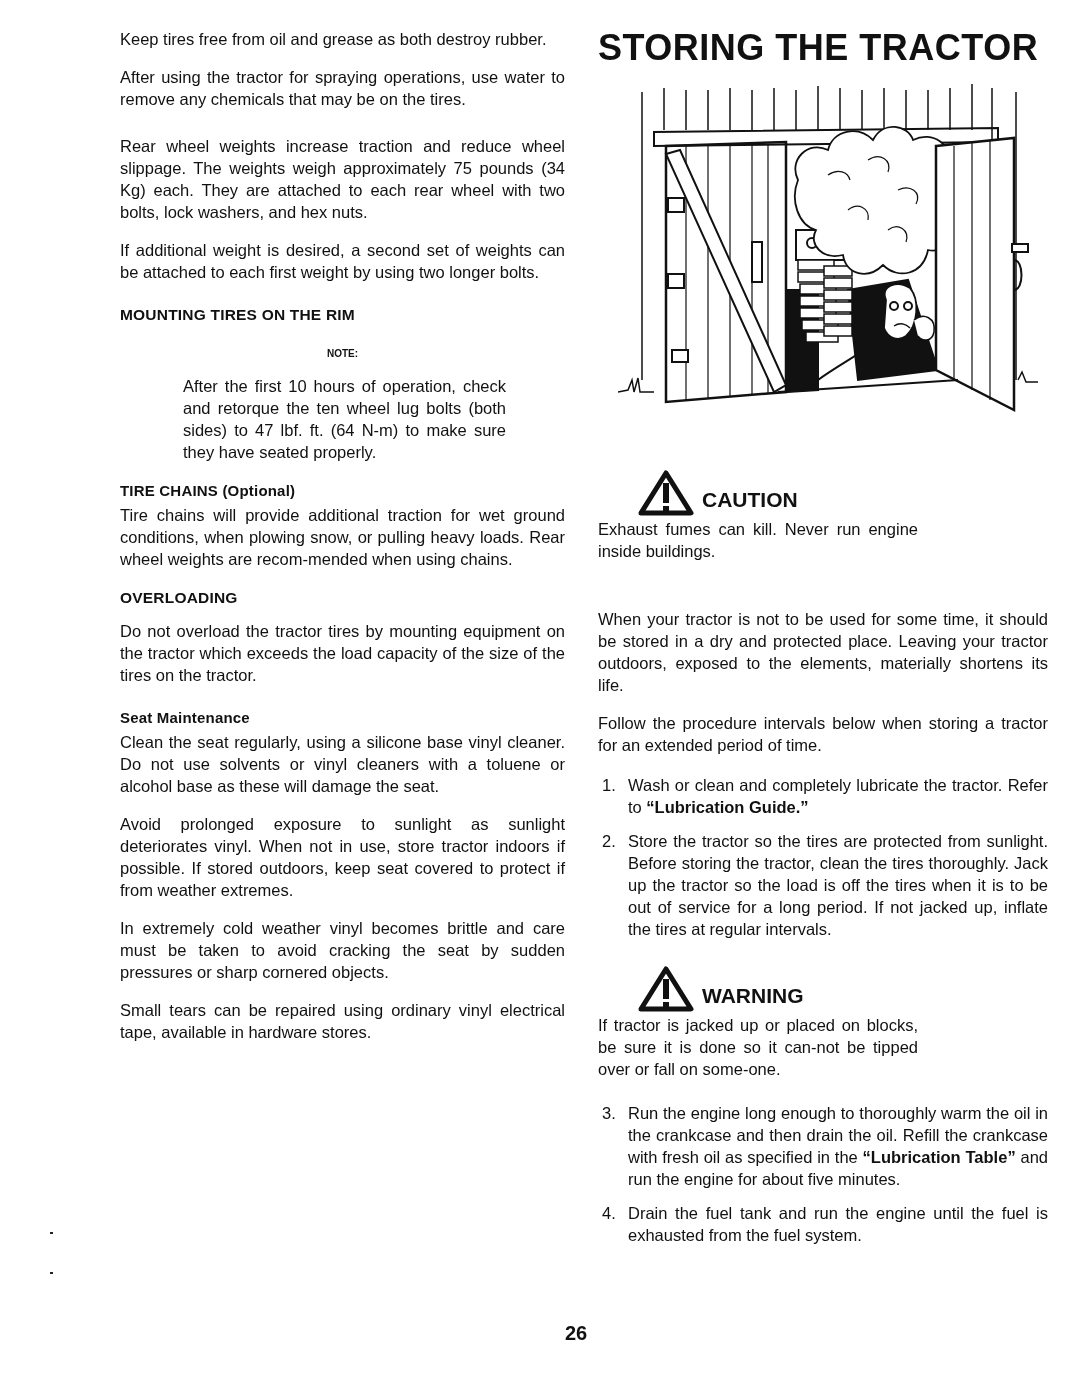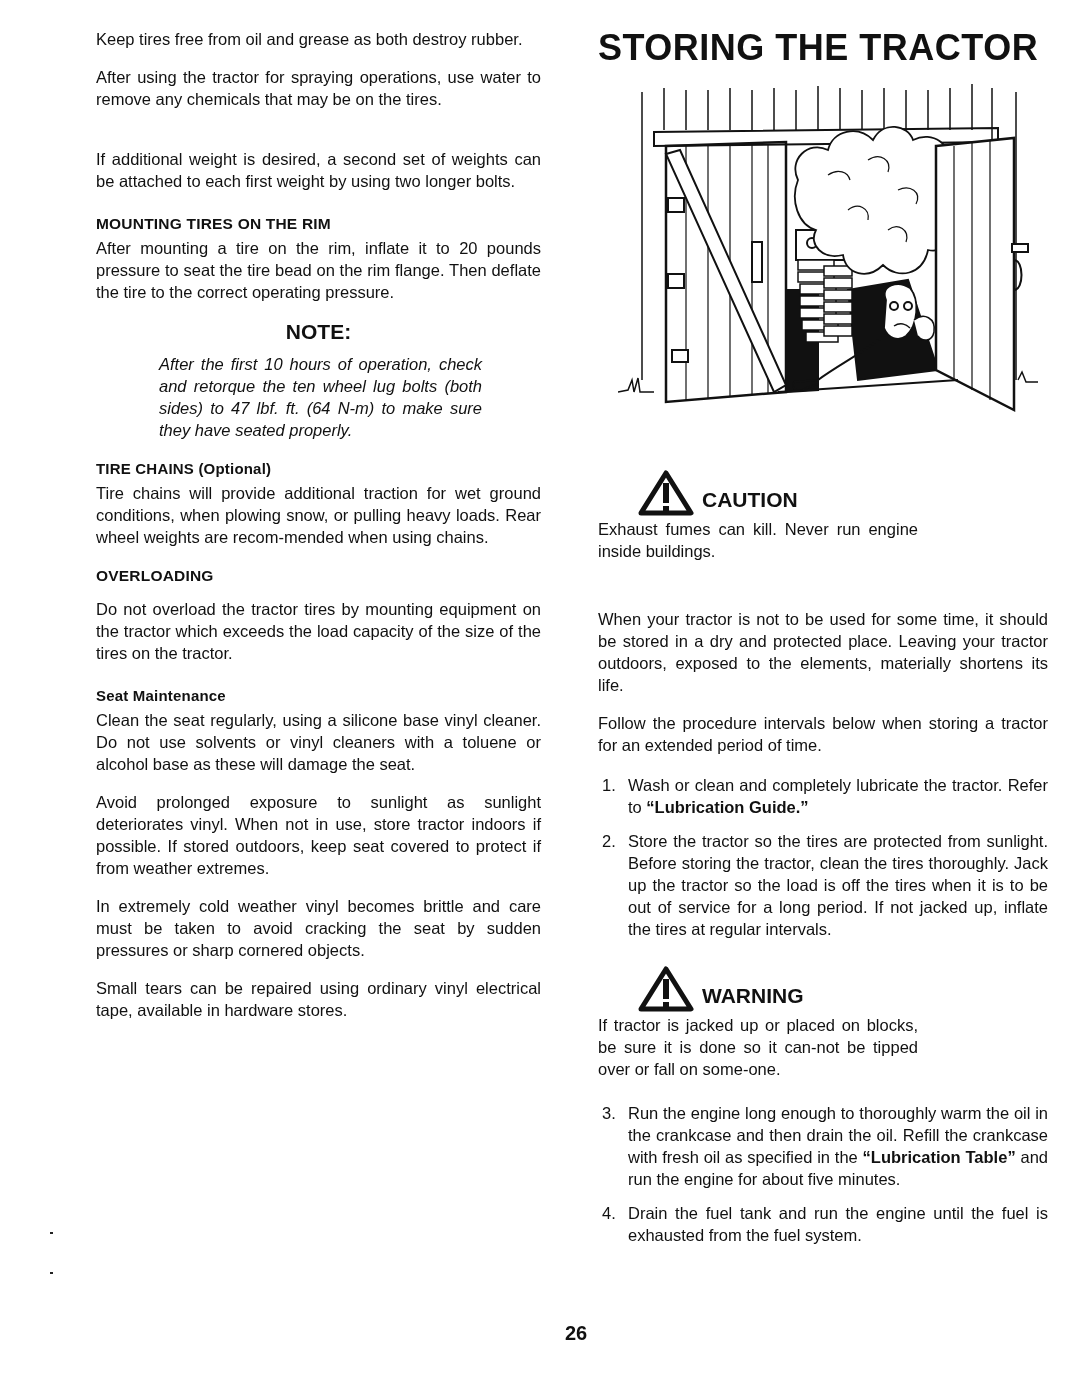--- a/index.html
+++ b/index.html
@@ -1,28 +1,28 @@
 <!DOCTYPE html>
 <html><head>
 <meta charset="utf-8">
 <style>
   html, body { margin: 0; padding: 0; background: #ffffff; }
   body {
     width: 1080px; height: 1374px; position: relative; overflow: hidden;
     font-family: "Liberation Sans", sans-serif; color: #111111;
   }
-  .col-left { position: absolute; left: 96px; top: 28px; width: 445px; }
+  .col-left { position: absolute; left: 120px; top: 28px; width: 445px; }
   .col-right { position: absolute; left: 598px; top: 28px; width: 450px; }
   p { margin: 0; font-size: 16.5px; line-height: 22px; text-align: justify; }
   p.gap { margin-top: 16px; }
   .h { font-weight: bold; font-size: 15.5px; line-height: 20px; margin: 0; letter-spacing: 0.2px; }
   .h.mixed { font-size: 15px; }
   .title { font-size: 36px; font-weight: bold; margin: 0; line-height: 40px; letter-spacing: 0.5px; }
-  .note-label { text-align: center; font-weight: bold; font-size: 21px; margin: 0; }
-  .note-body { margin-left: 63px; width: 323px; font-style: italic; }
+  .note-label { text-align: center; font-weight: bold; font-size: 10px; margin: 0; }
+  .note-body { margin-left: 63px; width: 323px; }
   .alert { position: relative; }
   .alert-head { display: flex; align-items: flex-end; margin-left: 40px; }
   .alert-head svg { display: block; }
   .alert-label { font-weight: bold; font-size: 21px; margin-left: 8px; margin-bottom: 4px; }
   .alert-body { width: 320px; }
   ol { margin: 0; padding: 0; list-style: none; }
   ol li { display: flex; font-size: 16.5px; line-height: 22px; }
   ol li .num { width: 26px; flex: none; text-align: left; padding-left: 4px; }
   ol li .txt { flex: 1; text-align: justify; }
   b { font-weight: bold; }
@@ -31,25 +31,25 @@
   .speck { position: absolute; width: 3px; height: 2px; background: #222; }
 </style>
 </head>
 <body>
 
 <div class="col-left">
   <p>Keep tires free from oil and grease as both destroy rubber.</p>
   <p class="gap">After using the tractor for spraying operations, use water to remove any chemicals that may be on the tires.</p>
 
   <div style="height:22px"></div>
+  <p style="margin-top:3px">Rear wheel weights increase traction and reduce wheel slippage. The weights weigh approximately 75 pounds (34 Kg) each. They are attached to each rear wheel with two bolts, lock washers, and hex nuts.</p>
   <p class="gap">If additional weight is desired, a second set of weights can be attached to each first weight by using two longer bolts.</p>
 
   <div style="height:22px"></div>
   <h3 class="h">MOUNTING TIRES ON THE RIM</h3>
-  <p style="margin-top:3px">After mounting a tire on the rim, inflate it to 20 pounds pressure to seat the tire bead on the rim flange. Then deflate the tire to the correct operating pressure.</p>
 
   <div style="height:18px"></div>
   <div>
     <p class="note-label">NOTE:</p>
     <p class="note-body" style="margin-top:10px">After the first 10 hours of operation, check and retorque the ten wheel lug bolts (both sides) to 47 lbf. ft. (64 N-m) to make sure they have seated properly.</p>
   </div>
 
   <div style="height:18px"></div>
   <h3 class="h mixed">TIRE CHAINS (Optional)</h3>
   <p style="margin-top:3px">Tire chains will provide additional traction for wet ground conditions, when plowing snow, or pulling heavy loads. Rear wheel weights are recom-mended when using chains.</p>

